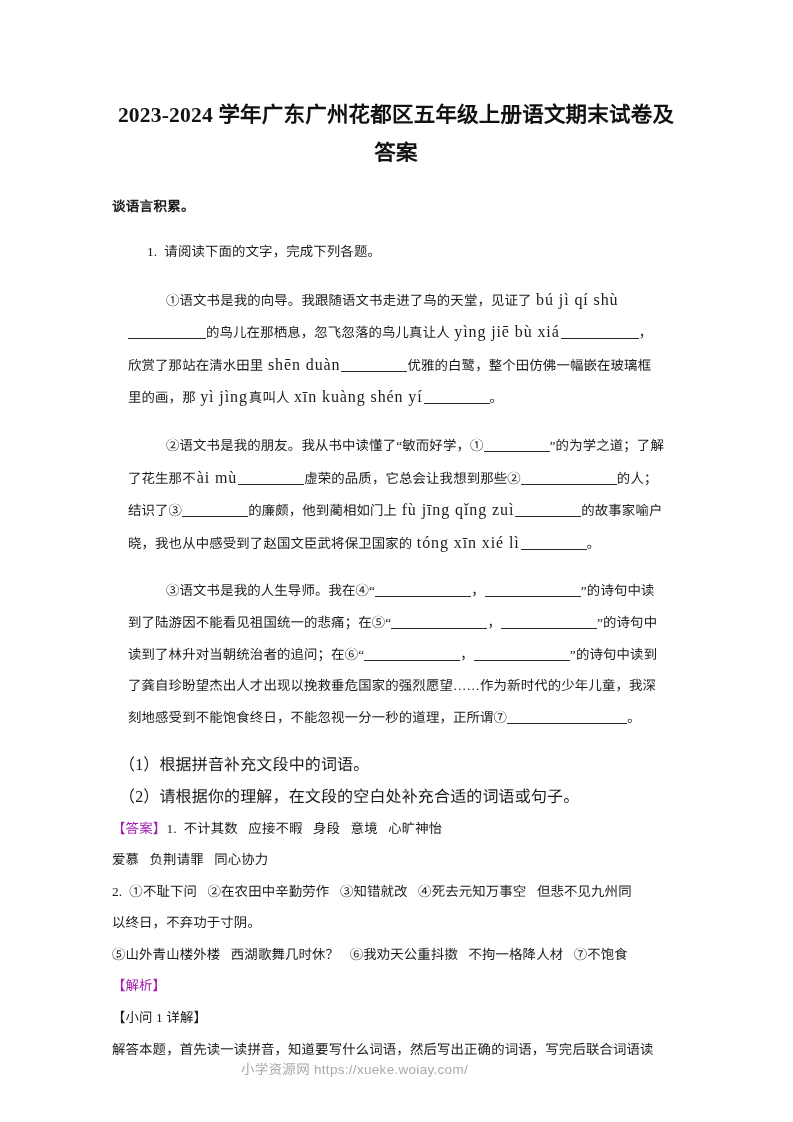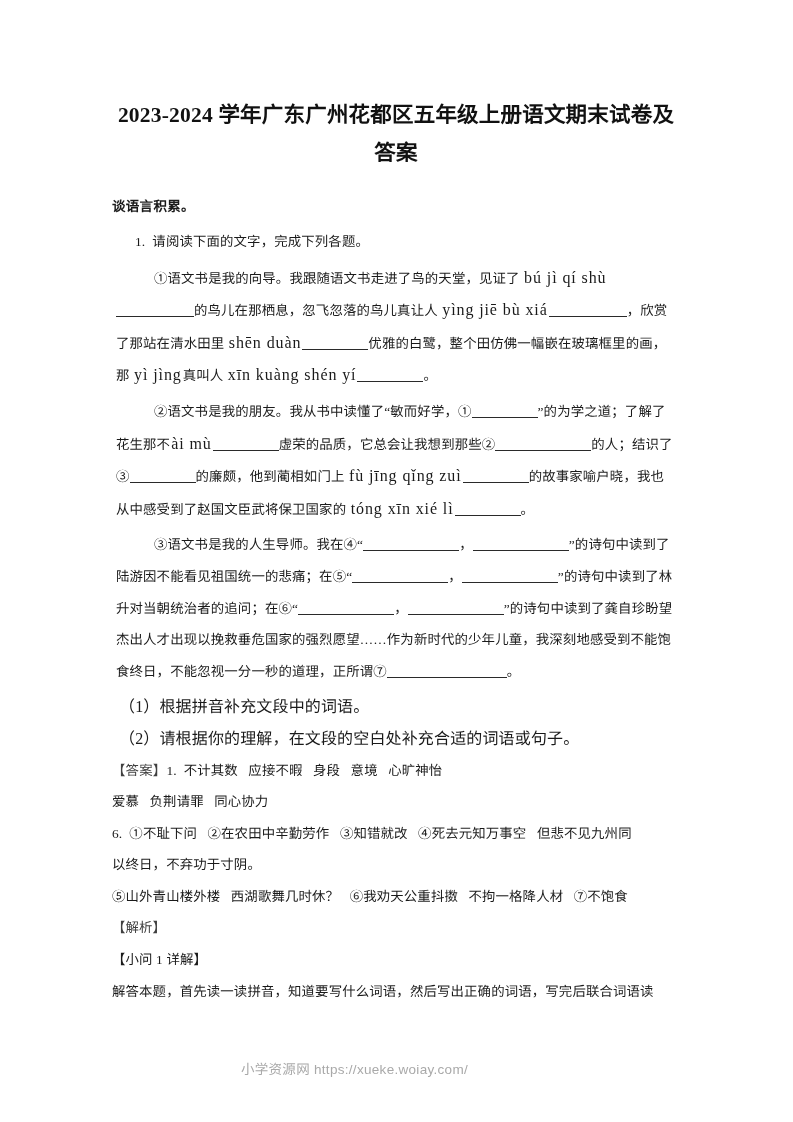--- a/index.html
+++ b/index.html
@@ -49,21 +49,21 @@
     font-weight: 700;
     line-height: 26px;
     margin: 0 0 6px 0;
     letter-spacing: 0.3px;
   }
 
   
   .q-line {
     font-size: 13.4px;
     line-height: 31.6px;
-    margin: 4px;
+    margin: 16px;
     letter-spacing: 0.15px;
     white-space: pre-wrap;
     word-break: break-all;
   }
   .q-line.indent1 { text-indent: 19px; }
   .q-line.indent2 { text-indent: 38px; }
 
   .sub-q {
     font-size: 16px;
     line-height: 31.6px;
@@ -94,21 +94,21 @@
 
   
   .ans-line {
     font-size: 13.4px;
     line-height: 31.6px;
     margin: 0;
     letter-spacing: 0.15px;
     white-space: pre-wrap;
   }
   .tag-blue {
-    color: #404040;
+    color: #a21caf;
     letter-spacing: 0.2px;
   }
   .exp-line {
     font-size: 13.4px;
     line-height: 31.6px;
     margin: 0;
     letter-spacing: 0.15px;
   }
 
   
@@ -141,21 +141,21 @@
 
     <p class="q-line indent2"><span>②语文书是我的朋友。我从书中读懂了“敏而好学，①</span><span class="blank b-md"></span><span>”的为学之道；了解了花生那不</span><span class="py">ài mù</span><span class="blank b-md"></span><span>虚荣的品质，它总会让我想到那些②</span><span class="blank b-xl"></span><span>的人；结识了③</span><span class="blank b-md"></span><span>的廉颇，他到蔺相如门上 </span><span class="py">fù jīng qǐng zuì</span><span class="blank b-md"></span><span>的故事家喻户晓，我也从中感受到了赵国文臣武将保卫国家的 </span><span class="py">tóng xīn xié lì</span><span class="blank b-md"></span><span>。</span></p>
 
     <p class="q-line indent2"><span>③语文书是我的人生导师。我在④“</span><span class="blank b-xl"></span><span>，</span><span class="blank b-xl"></span><span>”的诗句中读到了陆游因不能看见祖国统一的悲痛；在⑤“</span><span class="blank b-xl"></span><span>，</span><span class="blank b-xl"></span><span>”的诗句中读到了林升对当朝统治者的追问；在⑥“</span><span class="blank b-xl"></span><span>，</span><span class="blank b-xl"></span><span>”的诗句中读到了龚自珍盼望杰出人才出现以挽救垂危国家的强烈愿望……作为新时代的少年儿童，我深刻地感受到不能饱食终日，不能忽视一分一秒的道理，正所谓⑦</span><span class="blank b-xxl"></span><span>。</span></p>
 
     <p class="sub-q">（1）根据拼音补充文段中的词语。</p>
     <p class="sub-q">（2）请根据你的理解，在文段的空白处补充合适的词语或句子。</p>
 
     <p class="ans-line"><span class="tag-blue">【答案】</span><span>1.  不计其数   应接不暇   身段   意境   心旷神怡</span></p>
     <p class="ans-line">爱慕   负荆请罪   同心协力</p>
-    <p class="ans-line">6.  ①不耻下问   ②在农田中辛勤劳作   ③知错就改   ④死去元知万事空   但悲不见九州同</p>
+    <p class="ans-line">2.  ①不耻下问   ②在农田中辛勤劳作   ③知错就改   ④死去元知万事空   但悲不见九州同</p>
     <p class="ans-line">以终日，不弃功于寸阴。</p>
     <p class="ans-line">⑤山外青山楼外楼   西湖歌舞几时休？   ⑥我劝天公重抖擞   不拘一格降人材   ⑦不饱食</p>
 
     <p class="exp-line tag-blue">【解析】</p>
     <p class="exp-line">【小问 1 详解】</p>
     <p class="exp-line">解答本题，首先读一读拼音，知道要写什么词语，然后写出正确的词语，写完后联合词语读</p>
 
   </div>
 
   <div class="watermark">小学资源网 https://xueke.woiay.com/</div>

